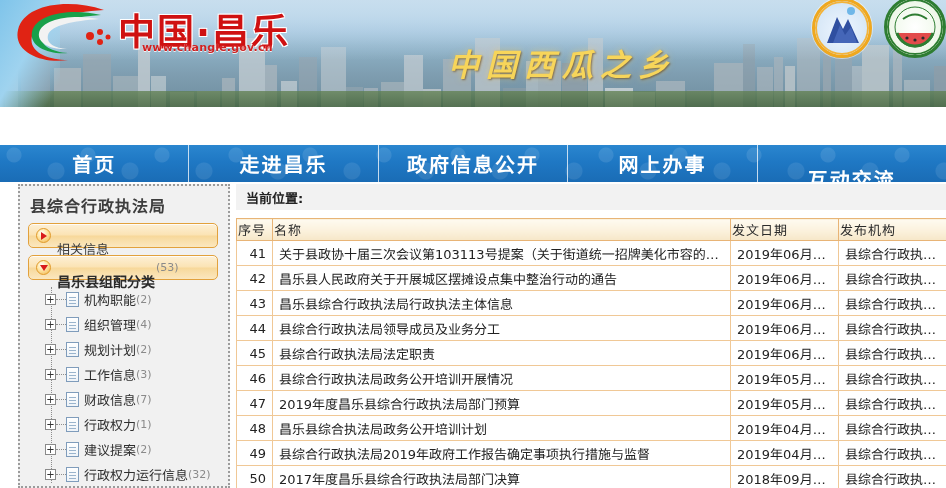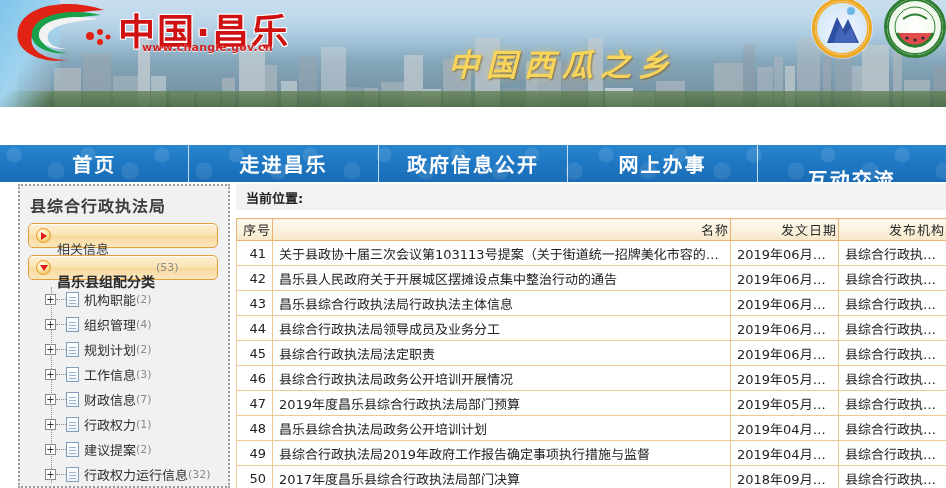--- a/index.html
+++ b/index.html
@@ -230,21 +230,21 @@
     border-collapse: collapse;
     table-layout: fixed;
     font-size: 13px;
   }
   table.list th {
     height: 14px;
     background: linear-gradient(to bottom, #fefaf0 0%, #fbf1dc 55%, #f6e7c8 100%);
     border: 1px solid #e8b476;
     font-weight: normal;
     color: #2b2b2b;
-    text-align: right;
+    text-align: left;
     letter-spacing: 1px;
   }
   table.list td {
     height: 25px;
     border: 1px solid #f0c896;
     color: #222;
     padding: 0 6px;
     white-space: nowrap;
     overflow: hidden;
     text-overflow: ellipsis;

